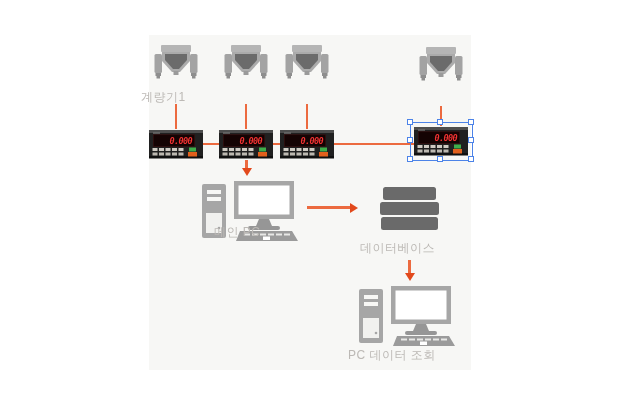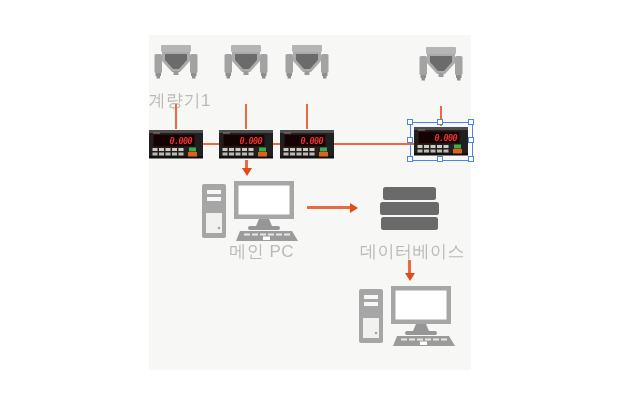--- a/index.html
+++ b/index.html
@@ -1,20 +1,20 @@
 <!DOCTYPE html>
 <html><head>
 <meta charset="utf-8">
 <style>
   html,body{margin:0;padding:0;background:#ffffff;}
   #stage{position:relative;width:621px;height:414px;background:#ffffff;overflow:hidden;
          font-family:"Liberation Sans", sans-serif;}
   .panel{position:absolute;left:149px;top:35px;width:322px;height:335px;background:#f7f7f5;}
   .abs{position:absolute;}
-  .node-label{position:absolute;color:#bcb9b5;font-size:17px;text-align:right;
+  .node-label{position:absolute;color:#bcb9b5;font-size:12px;text-align:left;
               letter-spacing:0.5px;white-space:nowrap;}
   .vline{position:absolute;width:2px;background:#ec6a3f;}
   .hline{position:absolute;height:2px;background:#ec6a3f;z-index:1;}
   .indicator{position:absolute;width:54px;height:30px;z-index:2;}
   .hopper{position:absolute;width:46px;height:42px;}
   .arrow-stem-v{position:absolute;width:3px;background:#ec6a3f;}
   .arrow-head-down{position:absolute;width:0;height:0;border-left:5px solid transparent;
                    border-right:5px solid transparent;border-top:8px solid #e2491c;}
   .arrow-stem-h{position:absolute;height:3px;background:#ec6a3f;}
   .arrow-head-right{position:absolute;width:0;height:0;border-top:5px solid transparent;
@@ -138,29 +138,30 @@
   <div class="handle" style="left:407px;top:156px"></div>
   <div class="handle" style="left:437px;top:156px"></div>
   <div class="handle" style="left:468px;top:156px"></div>
 
   <div class="arrow-stem-v" style="left:245px;top:160px;height:9px"></div>
   <div class="arrow-head-down" style="left:241.5px;top:168px"></div>
 
   <svg class="abs" style="left:202px;top:181px;width:96px;height:60px" viewBox="0 0 96 60">
       <use href="#workstation-icon"></use>
     </svg>
-  <div class="node-label" style="left:214px;top:240px;width:80px">메인 PC</div>
+  <div class="node-label" style="left:214px;top:224px;width:80px">메인 PC</div>
 
   <div class="arrow-stem-h" style="left:307px;top:206px;width:44px"></div>
   <div class="arrow-head-right" style="left:350px;top:202.5px"></div>
 
   <svg class="abs" style="left:380px;top:187px;width:59px;height:43px" viewBox="0 0 59 43">
       <use href="#database-icon"></use>
     </svg>
   <div class="node-label" style="left:360px;top:240px;width:100px">데이터베이스</div>
 
   <div class="arrow-stem-v" style="left:408px;top:260px;height:14px"></div>
   <div class="arrow-head-down" style="left:404.5px;top:273px"></div>
 
   <svg class="abs" style="left:359px;top:286px;width:96px;height:60px" viewBox="0 0 96 60">
       <use href="#workstation-icon"></use>
     </svg>
+  <div class="node-label" style="left:348px;top:347px;width:120px">PC 데이터 조회</div>
 </div>
 
 </body></html>

